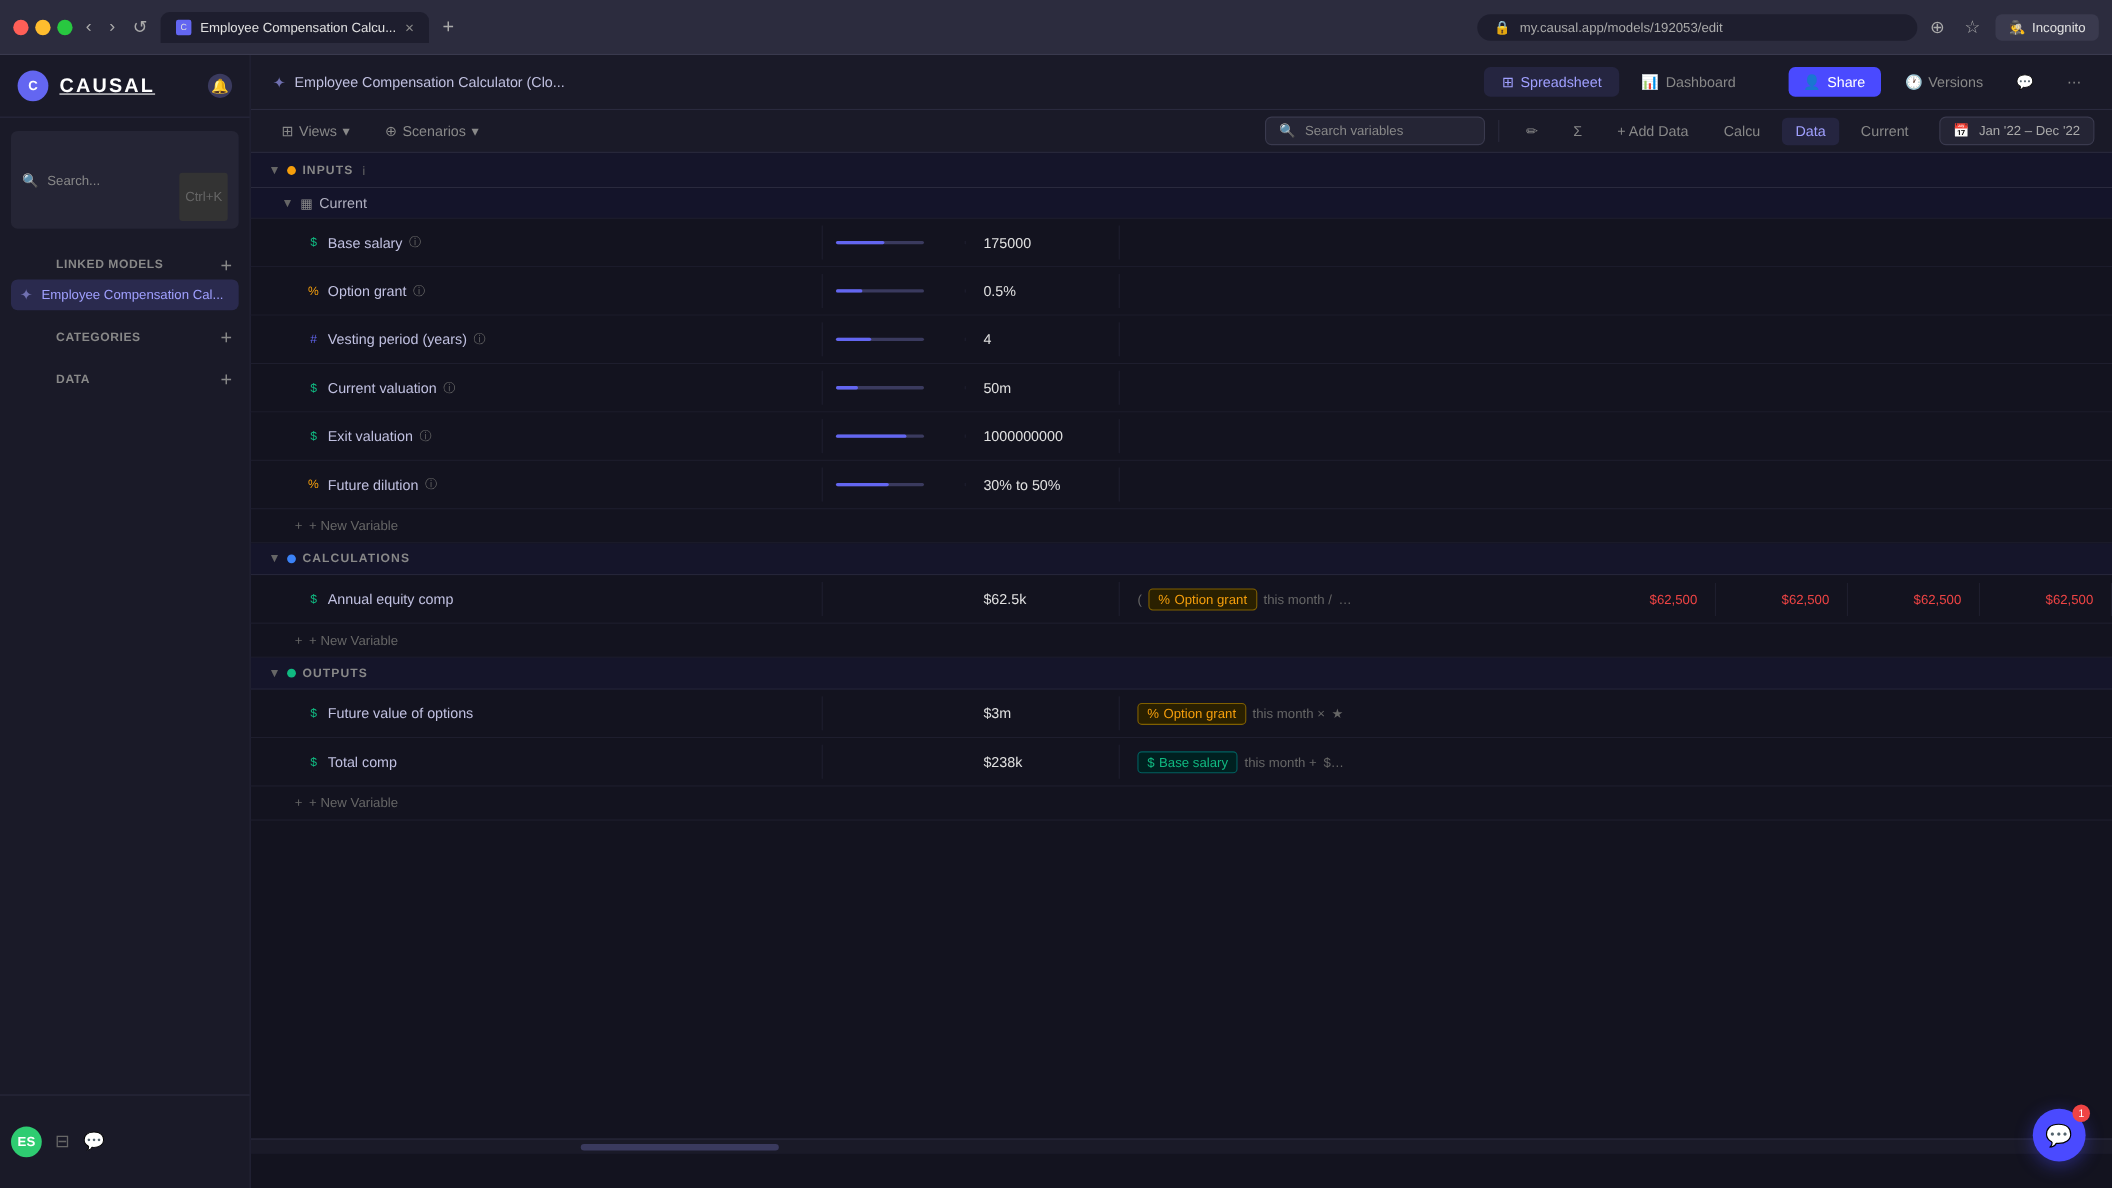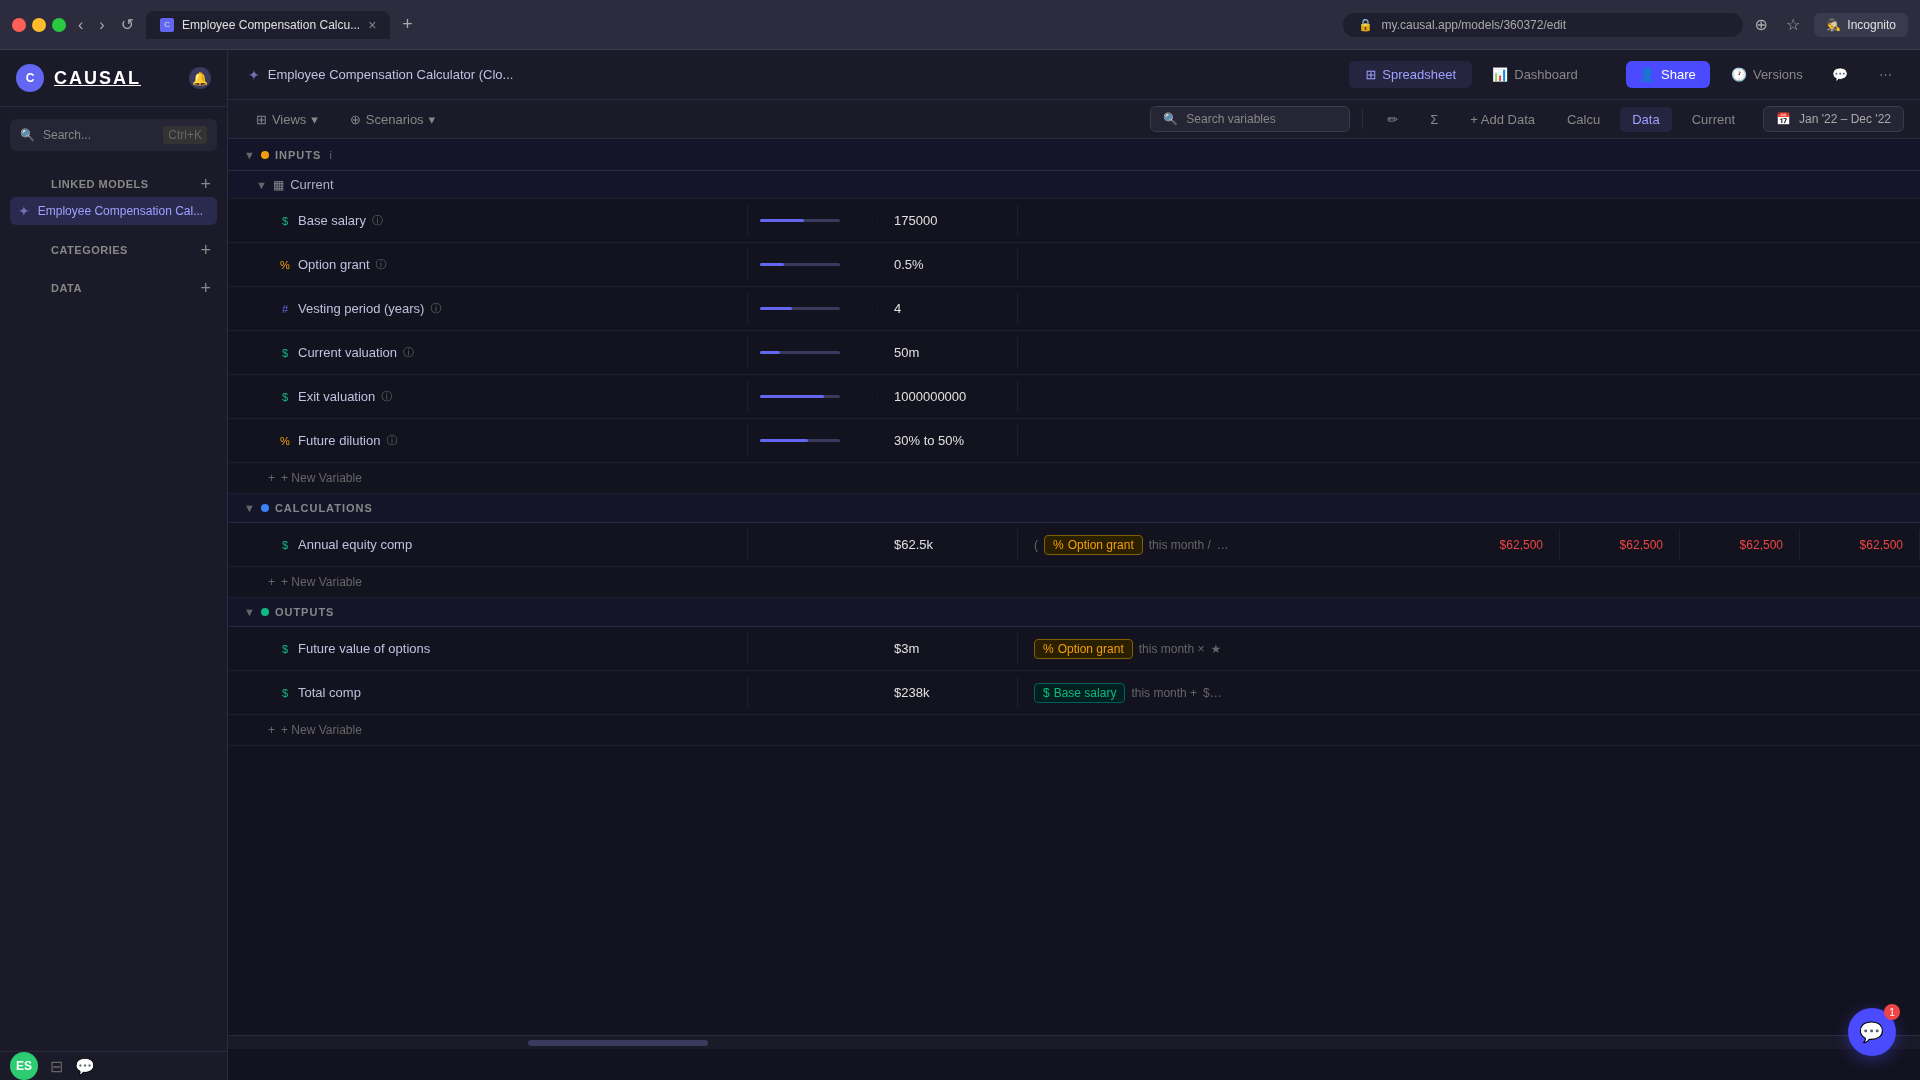--- a/index.html
+++ b/index.html
@@ -26,28 +26,28 @@
     .app-container { display: flex; height: calc(1080px - 50px); background: #111118; }
 
     
     .sidebar { width: 228px; background: #1a1a28; border-right: 1px solid #2a2a3e; display: flex; flex-direction: column; padding: 0; flex-shrink: 0; }
     .sidebar-header { padding: 14px 16px; display: flex; align-items: center; gap: 10px; border-bottom: 1px solid #2a2a3e; }
     .logo-icon { width: 28px; height: 28px; background: #6366f1; border-radius: 50%; display: flex; align-items: center; justify-content: center; font-size: 12px; font-weight: bold; color: white; }
     .logo-text { font-size: 18px; font-weight: 700; color: #fff; letter-spacing: 2px; text-decoration: underline; }
     .sidebar-notif { margin-left: auto; background: #3a3a5e; border-radius: 50%; width: 22px; height: 22px; display: flex; align-items: center; justify-content: center; cursor: pointer; }
     .search-box { margin: 12px 10px; background: #252535; border-radius: 6px; padding: 7px 10px; display: flex; align-items: center; gap: 8px; color: #888; cursor: pointer; }
     .search-box span { font-size: 12px; }
-    .search-shortcut { margin-left: auto; font-size: 11px; color: #666; background: #333; padding: 2px 5px; border-radius: 3px; }
+    .search-shortcut { margin-left: auto; font-size: 11px; color: #666; background: #333; padding: 15px 5px; border-radius: 3px; margin-top: 31px; }
     .sidebar-section { padding: 8px 10px 4px; }
     .sidebar-section-header { display: flex; align-items: center; justify-content: space-between; color: #888; font-size: 11px; font-weight: 600; padding: 4px 6px; text-transform: uppercase; letter-spacing: 0.5px; margin-left: 35px; }
     .add-btn { background: none; border: none; color: #888; font-size: 18px; cursor: pointer; line-height: 1; }
     .sidebar-item { display: flex; align-items: center; gap: 8px; padding: 6px 8px; border-radius: 6px; cursor: pointer; color: #b0b0c0; font-size: 12px; }
     .sidebar-item.active { background: #2a2a4e; color: #a0a0ff; }
     .sidebar-item-icon { color: #7070b0; font-size: 14px; }
-    .sidebar-footer { margin-top: auto; padding: 0 10px; border-top: 1px solid #2a2a3e; display: flex; align-items: center; gap: 8px; }
+    .sidebar-footer { margin-top: auto; padding: 28px 10px; border-top: 1px solid #2a2a3e; display: flex; align-items: center; gap: 8px; }
     .avatar { width: 28px; height: 28px; background: #2ecc71; border-radius: 50%; display: flex; align-items: center; justify-content: center; font-size: 12px; font-weight: bold; color: white; flex-shrink: 0; }
 
     
     .main-content { flex: 1; display: flex; flex-direction: column; overflow: hidden; background: #13131f; }
 
     
     .top-bar { background: #1a1a28; border-bottom: 1px solid #2a2a3e; padding: 0 20px; height: 50px; display: flex; align-items: center; gap: 12px; }
     .model-title { display: flex; align-items: center; gap: 8px; color: #c0c0e0; font-size: 13px; cursor: pointer; }
     .model-icon { color: #7070b0; font-size: 14px; }
     .view-tabs { display: flex; align-items: center; gap: 4px; margin-left: auto; }
@@ -142,21 +142,21 @@
   <div class="tab-bar">
     <div class="tab">
       <div class="tab-favicon">C</div>
       <span>Employee Compensation Calcu...</span>
       <span class="tab-close">×</span>
     </div>
     <button class="new-tab-btn">+</button>
   </div>
   <div class="address-bar">
     <span>🔒</span>
-    <span>my.causal.app/models/360372/edit</span>
+    <span>my.causal.app/models/192053/edit</span>
   </div>
   <div class="browser-actions">
     <button class="nav-btn">⊕</button>
     <button class="nav-btn">☆</button>
     <button class="incognito-btn">
       <span>🕵</span>
       <span>Incognito</span>
     </button>
   </div>
 </div>

